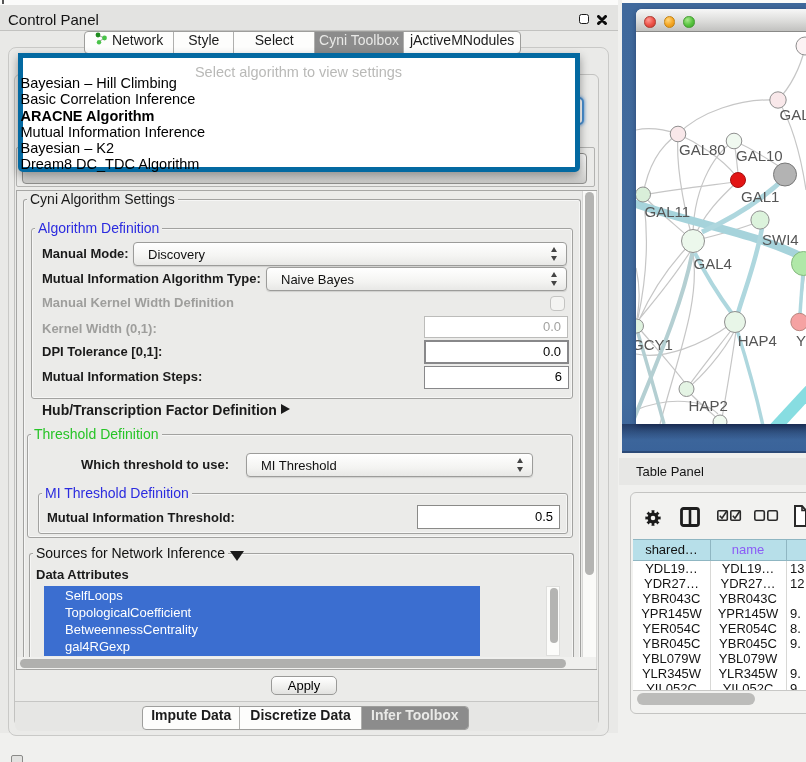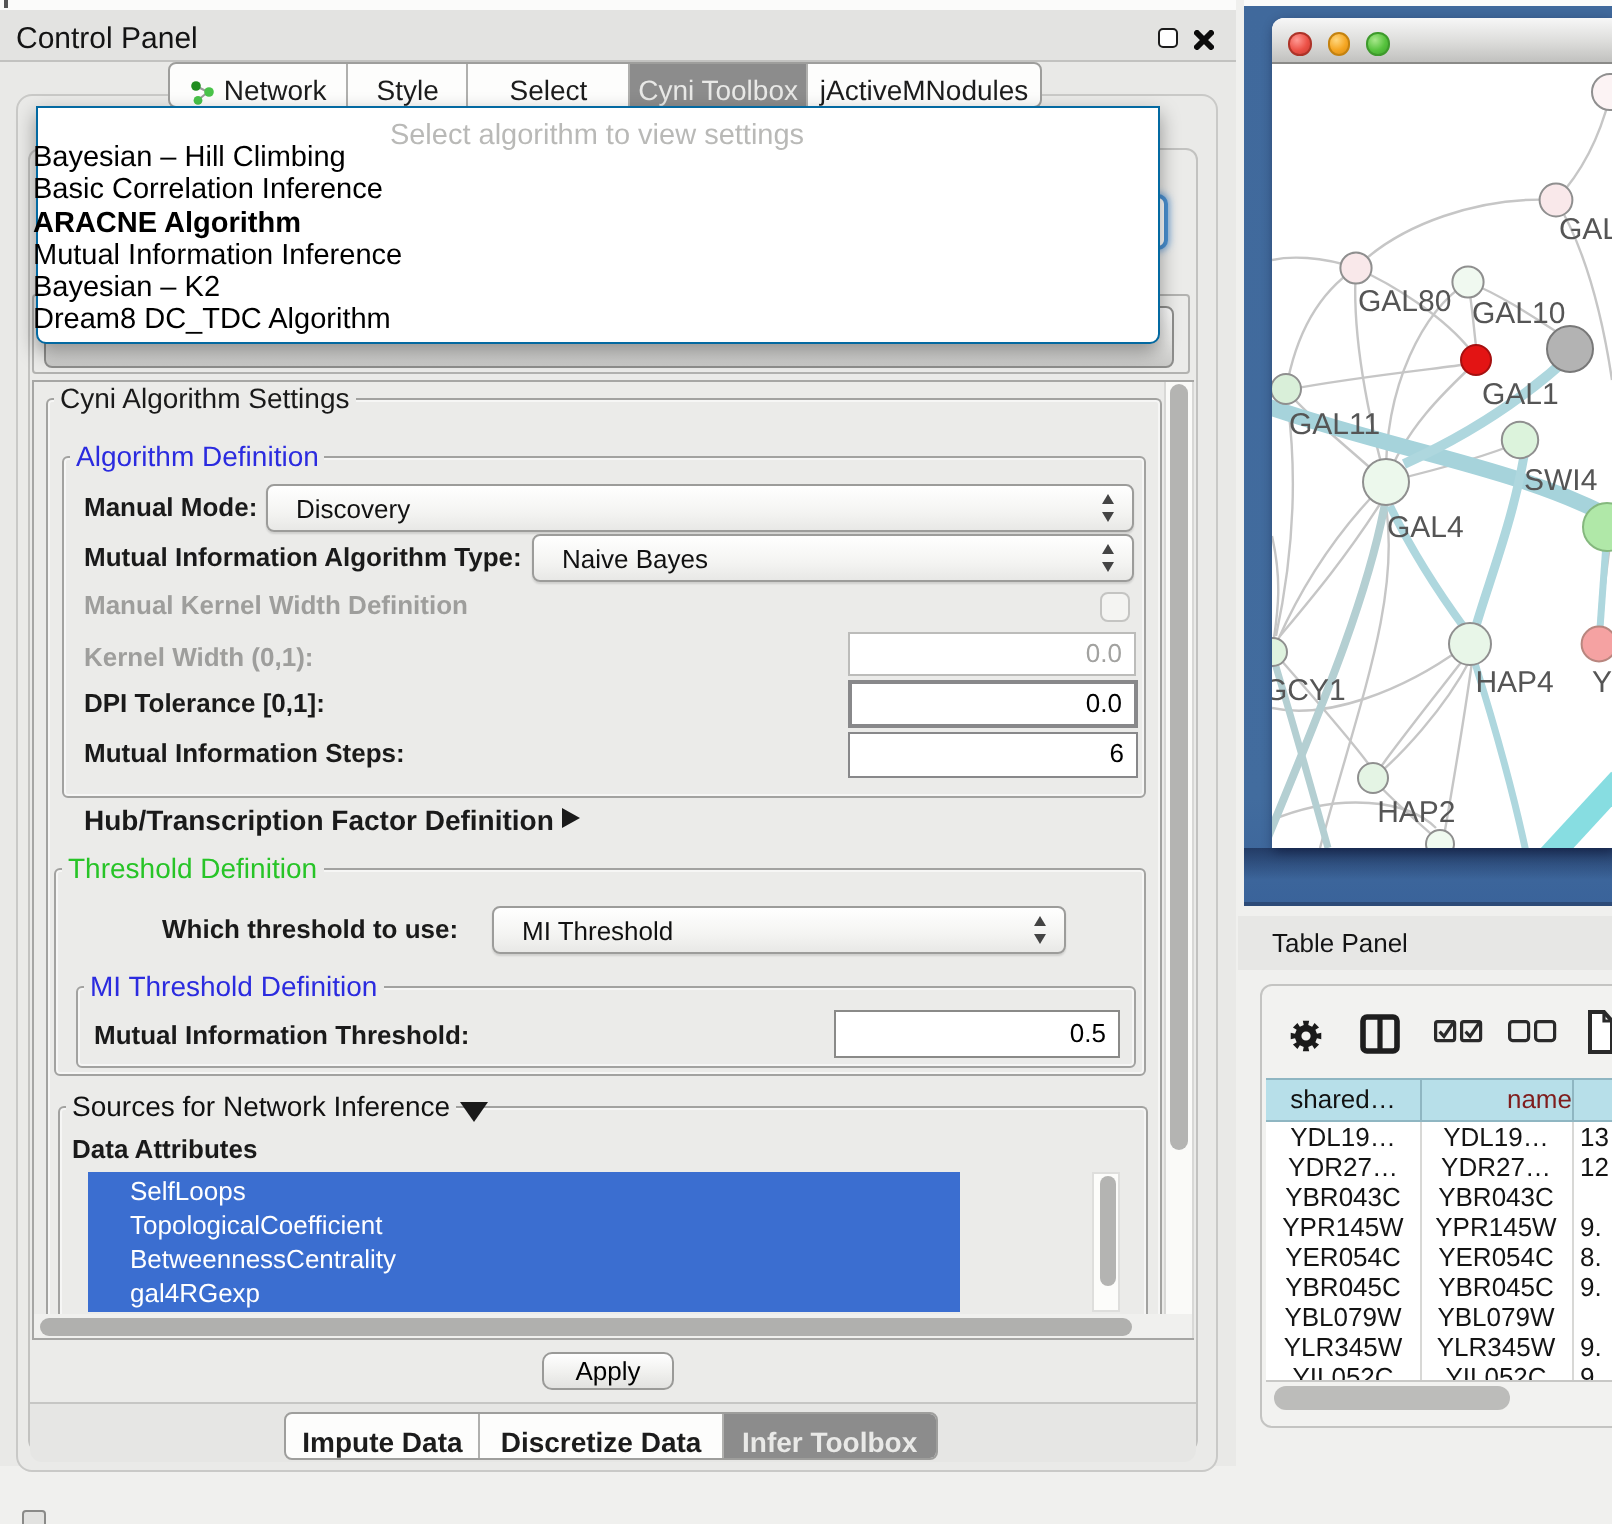--- a/index.html
+++ b/index.html
@@ -9,21 +9,21 @@
 .b{font-weight:bold}
 .gb{position:absolute;border:1px solid #a2a2a0;border-radius:3px;box-shadow:inset 0 0 0 1px rgba(255,255,255,.55)}
 .gbt{position:absolute;top:-8px;left:3px;background:#ebebe9;padding:0 3px;font-size:14px;line-height:15px;white-space:nowrap}
 .combo{position:absolute;background:linear-gradient(#ffffff,#f4f4f2 60%,#e8e8e6);border:1px solid #9c9c9a;border-radius:4px;box-shadow:0 1px 1px rgba(0,0,0,.12)}
 .combo .ct{position:absolute;left:14px;top:4px;font-size:13px;color:#111}
 .spin{position:absolute;right:8px;top:50%;width:7px;height:14px;margin-top:-7px}
 .spin:before{content:"";position:absolute;left:0;top:0;border-left:3.5px solid transparent;border-right:3.5px solid transparent;border-bottom:5px solid #444}
 .spin:after{content:"";position:absolute;left:0;bottom:0;border-left:3.5px solid transparent;border-right:3.5px solid transparent;border-top:5px solid #444}
 .tf{position:absolute;background:#fff;font-size:13px;text-align:right}
 .seg{position:absolute;background:#fdfdfc;border:1px solid #9e9e9c;border-radius:4px;overflow:hidden;display:flex}
-.seg>div{height:100%;display:flex;align-items:flex-end;justify-content:center;font-size:14px;color:#1c1c1c;border-left:1px solid #b0b0ae}
+.seg>div{height:100%;display:flex;align-items:flex-start;justify-content:center;font-size:14px;color:#1c1c1c;border-left:1px solid #b0b0ae}
 .seg>div:first-child{border-left:none}
 .seg>div.sel{background:#8c8c8c;color:#e9e9e7}
 .sb-v{position:absolute;background:#fafaf8;border-left:1px solid #d8d8d6;border-right:1px solid #d8d8d6}
 .thumb{position:absolute;background:#b4b4b2;border-radius:6px}
 .seg[style*="font-size:15px"]>div{font-size:14px;font-weight:bold}
 </style>
 </head>
 <body>
 
 <div class="abs" style="left:0;top:0;width:806px;height:3px;background:#fbfbfa"></div>
@@ -130,21 +130,21 @@
 
   <div class="seg" style="left:142px;top:700.5px;width:327px;height:24px;font-size:15px">
     <div style="width:97px">Impute Data</div>
     <div style="width:122px">Discretize Data</div>
     <div class="sel" style="width:108px">Infer Toolbox</div>
   </div>
 </div>
 
 <div class="abs" style="left:11px;top:755px;width:12px;height:12px;background:#e2e2e0;border:1.5px solid #8a8a88;border-radius:2px"></div>
 
-<div class="abs" style="left:17.5px;top:53px;width:562px;height:118.5px;background:#fff;border:1px solid #0369a1;border-radius:0 0 5px 5px;box-shadow:0 4px 10px rgba(0,0,0,.38);z-index:30">
+<div class="abs" style="left:17.5px;top:53px;width:562px;height:118.5px;background:#fff;border:5px solid #0369a1;border-radius:0 0 5px 5px;box-shadow:0 4px 10px rgba(0,0,0,.38);z-index:30">
   <div class="abs" style="left:0;right:0;top:6px;text-align:center;color:#b9b9b7;font-size:14.5px">Select algorithm to view settings</div>
   <div class="abs" style="left:-2px;top:17px;line-height:16.3px;font-size:14.5px;color:#000">Bayesian – Hill Climbing<br>Basic Correlation Inference<br><span class="b">ARACNE Algorithm</span><br>Mutual Information Inference<br>Bayesian – K2<br>Dream8 DC_TDC Algorithm</div>
 </div>
 
 <div class="abs" style="left:622px;top:3px;width:184px;height:450px;background:linear-gradient(180deg,#40699c,#426c9e 88%,#3a639a)"></div>
 <div class="abs" style="left:636px;top:9px;width:170px;height:415px;background:#fff;border-radius:6px 0 0 0;box-shadow:1px 2px 6px rgba(0,0,30,.45)">
   <div class="abs" style="left:0;top:0;width:170px;height:23px;background:linear-gradient(#f7f7f7,#dcdcda 55%,#c1c1bf);border-bottom:1px solid #8a8a88;border-radius:6px 0 0 0"></div>
   <div class="abs" style="left:8px;top:7px;width:11.5px;height:11.5px;border-radius:50%;background:radial-gradient(circle at 35% 30%,#ff9a94,#ec5147 55%,#c63a30);border:0.5px solid #ad3328"></div>
   <div class="abs" style="left:27.5px;top:7px;width:11.5px;height:11.5px;border-radius:50%;background:radial-gradient(circle at 35% 30%,#ffd77e,#f5a623 55%,#d88c14);border:0.5px solid #c4820f"></div>
   <div class="abs" style="left:47px;top:7px;width:11.5px;height:11.5px;border-radius:50%;background:radial-gradient(circle at 35% 30%,#a8e88c,#57c33e 55%,#3da32c);border:0.5px solid #3e9a2c"></div>
@@ -251,21 +251,21 @@
   </g>
 </svg>
 <svg class="abs" style="left:793px;top:504px" width="14" height="24" viewBox="0 0 14 24">
   <path d="M2 2 H9 L13 6.5 V22 H2 Z" fill="#fff" stroke="#2a2a2a" stroke-width="2"></path>
   <path d="M9 2 V6.5 H13" fill="none" stroke="#2a2a2a" stroke-width="1.6"></path>
 </svg>
 
 <div class="abs" style="left:633px;top:561px;width:173px;height:129px;background:#fff"></div>
 <div class="abs" style="left:633px;top:539px;width:173px;height:22px;background:#b7dfe9;border-top:1px solid #8fb6c2;border-bottom:1px solid #8fb6c2"></div>
 <div class="abs" style="left:633px;top:542px;width:77px;text-align:center;font-size:13px;color:#111">shared…</div>
-<div class="abs" style="left:710px;top:542px;width:76px;text-align:right;font-size:13px;color:#7f1d1d">name</div>
+<div class="abs" style="left:710px;top:542px;width:76px;text-align:center;font-size:13px;color:#8b5cf6">name</div>
 <div class="abs" style="left:709.5px;top:539px;width:1px;height:22px;background:#8fb6c2"></div>
 <div class="abs" style="left:709.5px;top:561px;width:1px;height:129px;background:#d8d8d6"></div>
 <div class="abs" style="left:785.5px;top:539px;width:1px;height:22px;background:#8fb6c2"></div>
 <div class="abs" style="left:785.5px;top:561px;width:1px;height:129px;background:#d8d8d6"></div>
 <div class="abs" style="left:633px;top:561px;width:77px;text-align:center;font-size:13px;color:#141414;line-height:15px">YDL19…<br>YDR27…<br>YBR043C<br>YPR145W<br>YER054C<br>YBR045C<br>YBL079W<br>YLR345W<br>YIL052C</div>
 <div class="abs" style="left:710px;top:561px;width:76px;text-align:center;font-size:13px;color:#141414;line-height:15px">YDL19…<br>YDR27…<br>YBR043C<br>YPR145W<br>YER054C<br>YBR045C<br>YBL079W<br>YLR345W<br>YIL052C</div>
 <div class="abs" style="left:790px;top:561px;width:20px;font-size:13px;color:#141414;line-height:15px">13<br>12<br>&nbsp;<br>9.<br>8.<br>9.<br>&nbsp;<br>9.<br>9.</div>
 
 <div class="abs" style="left:633px;top:690px;width:173px;height:18px;background:#f2f2f0;border-top:1px solid #c8c8c6"></div>
 <div class="abs thumb" style="left:637px;top:693px;width:118px;height:12px;background:#bcbcba"></div>

